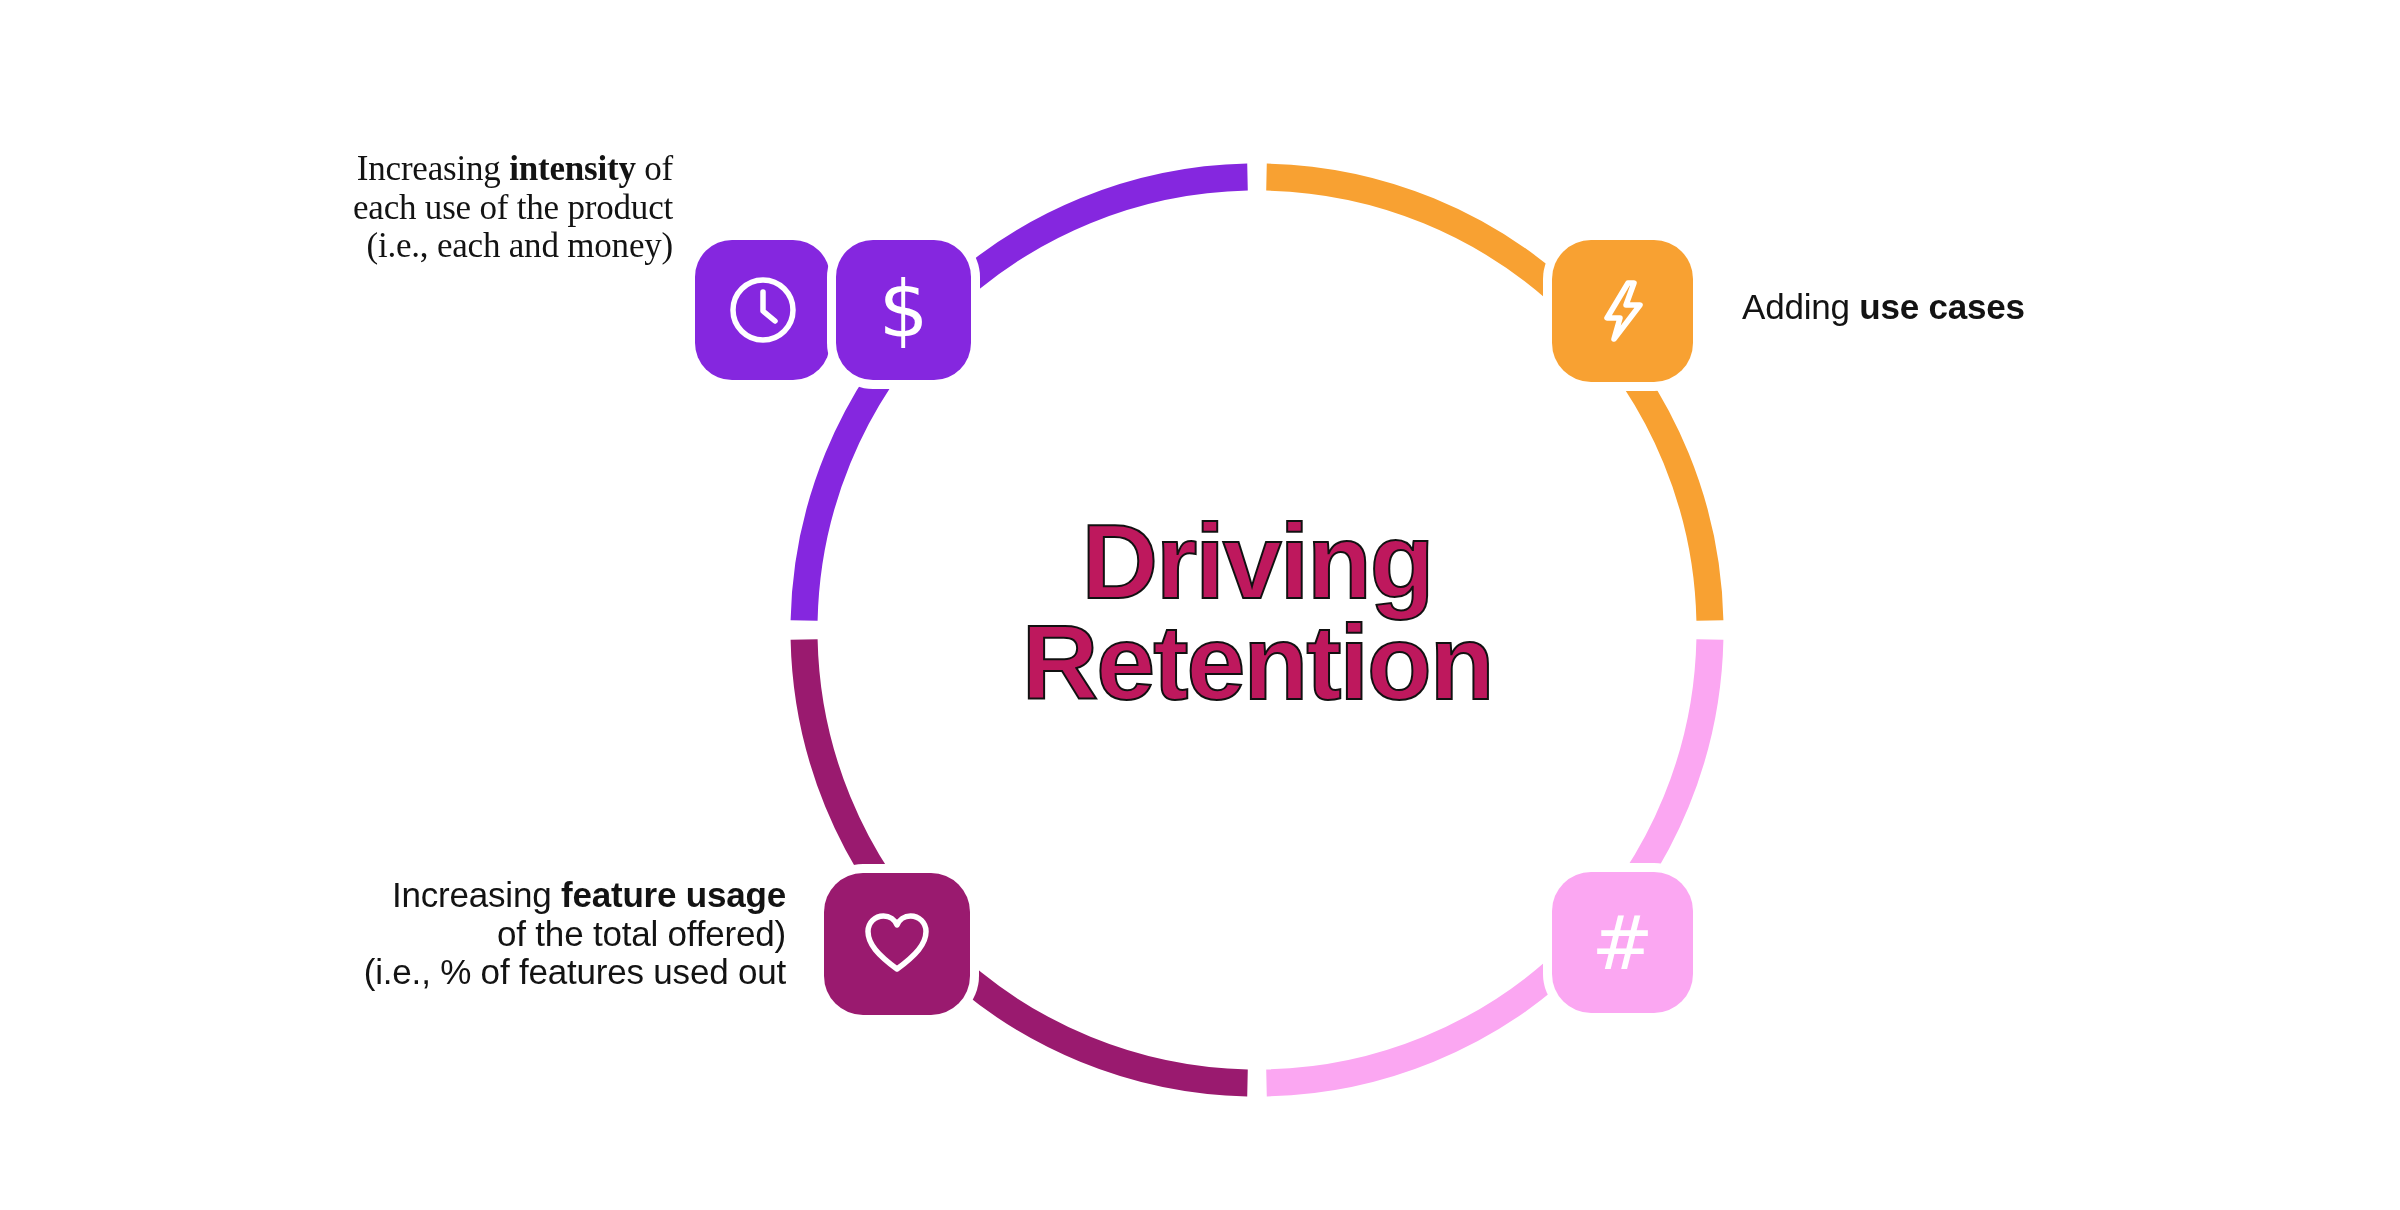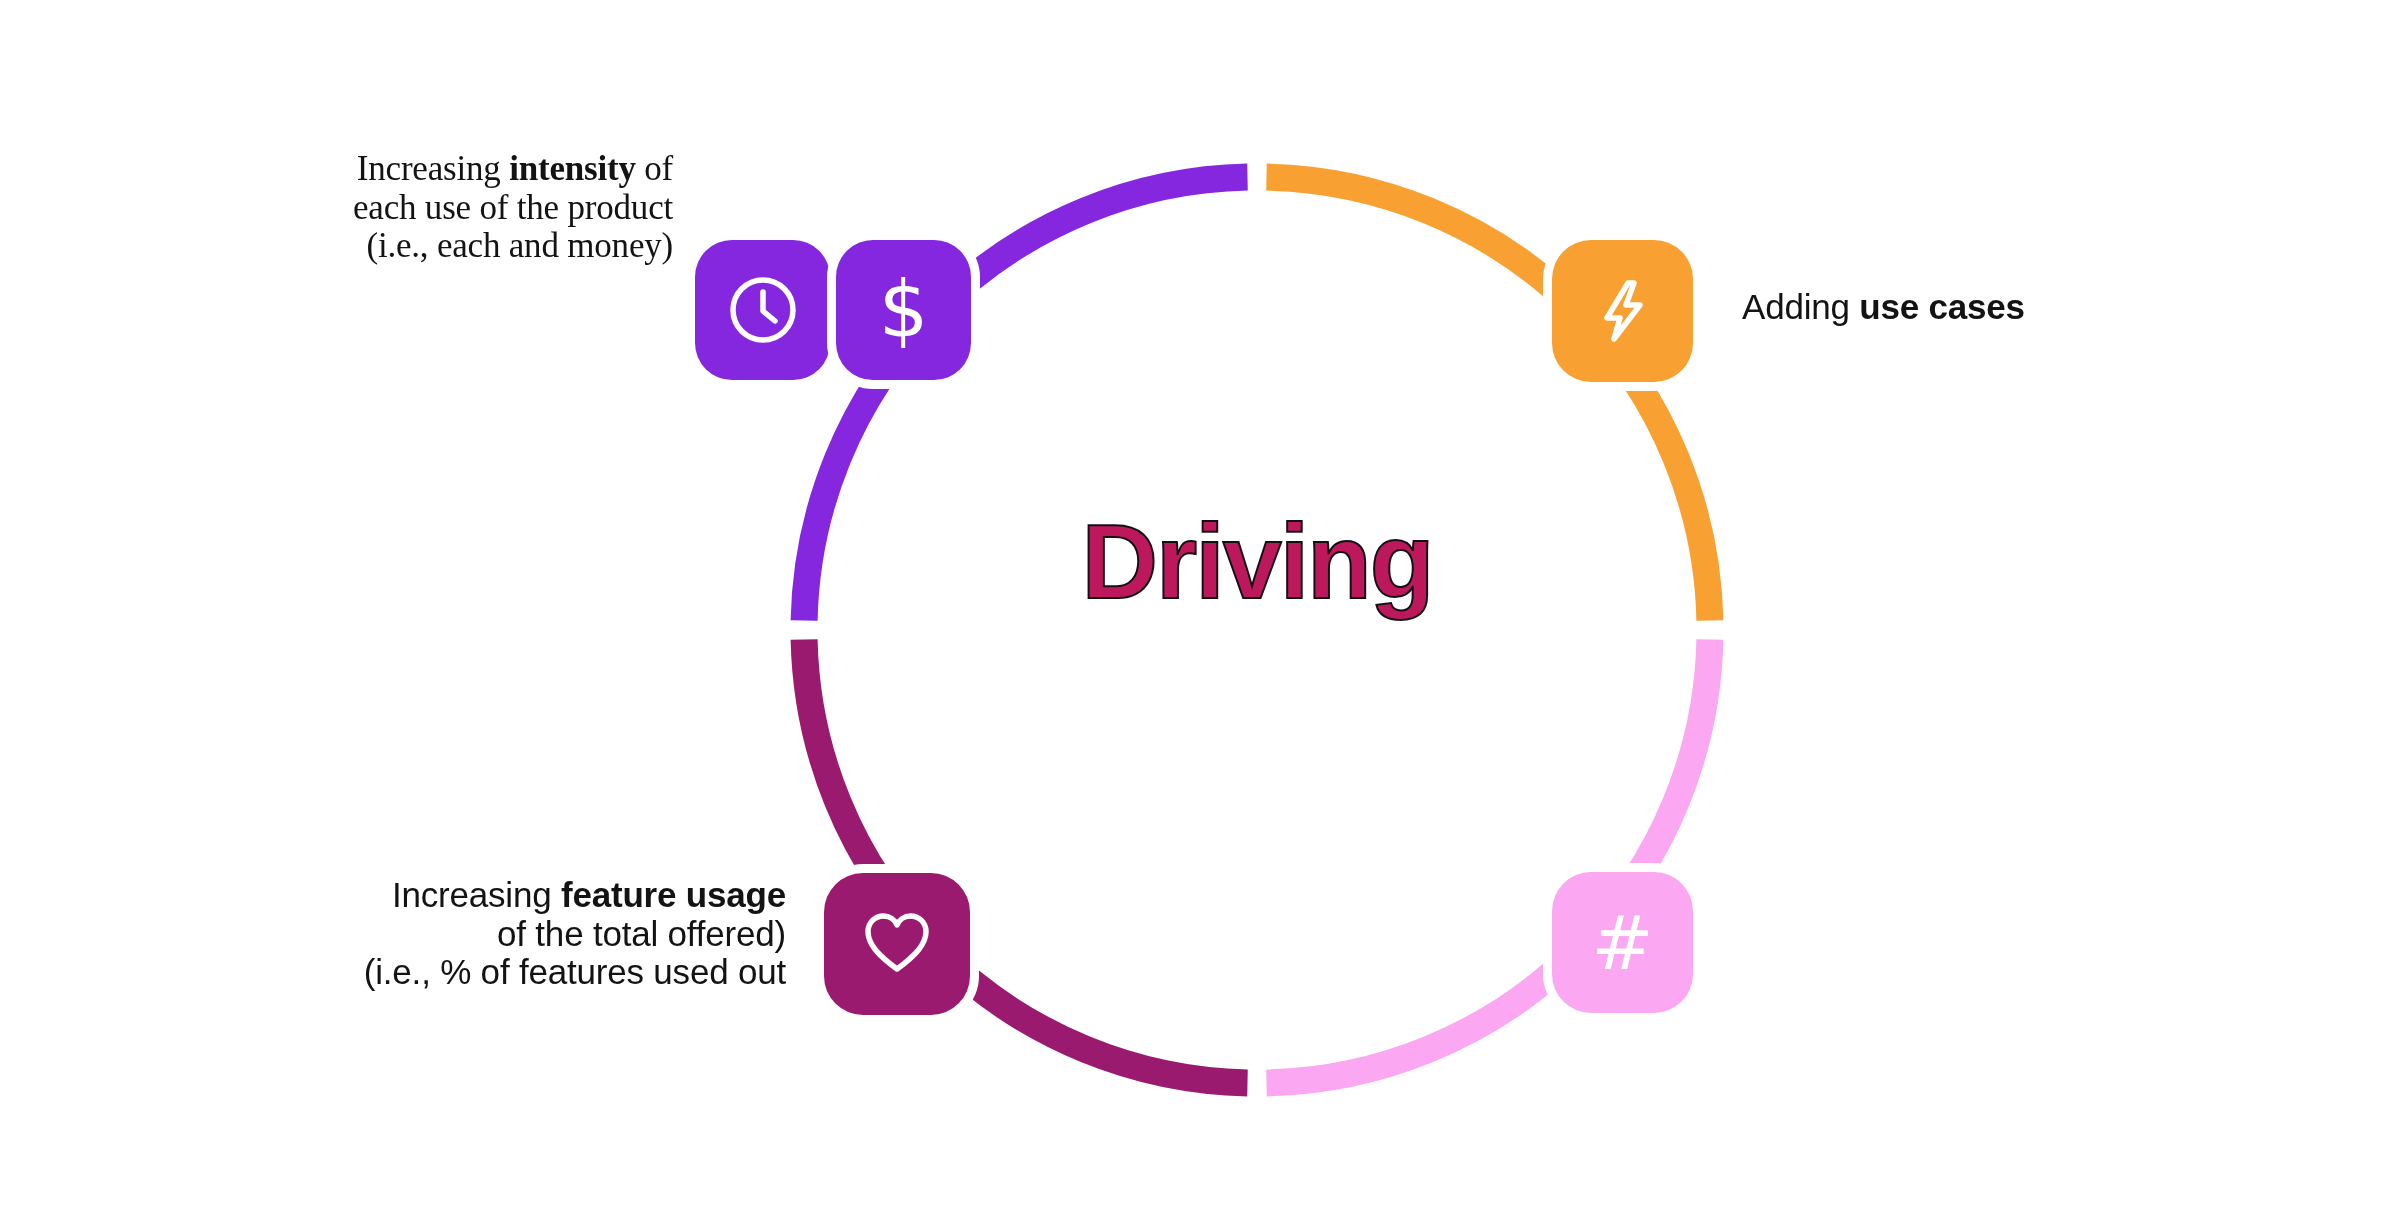--- a/index.html
+++ b/index.html
@@ -61,20 +61,21 @@
 
   <svg class="ring" width="2400" height="1210" viewBox="0 0 2400 1210">
     <path d="M 804.1 620.5 A 453 453 0 0 1 1247.5 177.1" style="stroke: rgb(133, 39, 223);"></path>
     <path d="M 1266.5 177.1 A 453 453 0 0 1 1709.9 620.5" style="stroke: rgb(248, 161, 50);"></path>
     <path d="M 1709.9 639.5 A 453 453 0 0 1 1266.5 1082.9" style="stroke: rgb(251, 167, 242);"></path>
     <path d="M 1247.5 1082.9 A 453 453 0 0 1 804.1 639.5" style="stroke: rgb(154, 26, 111);"></path>
   </svg>
 
   <div class="title">
     <div>Driving</div>
+    <div>Retention</div>
   </div>
 
   <div class="badge" style="left: 695px; top: 240px; width: 135px; height: 140px; background-color: rgb(133, 39, 223);">
     <span>
       <svg width="72" height="72" viewBox="0 0 72 72">
         <circle cx="36" cy="36" r="30" fill="none" stroke="#ffffff" stroke-width="5.5"></circle>
         <path d="M36 18 V 37 L 48 47" fill="none" stroke="#ffffff" stroke-width="5.5" stroke-linecap="round" stroke-linejoin="round"></path>
       </svg>
     </span>
   </div>

